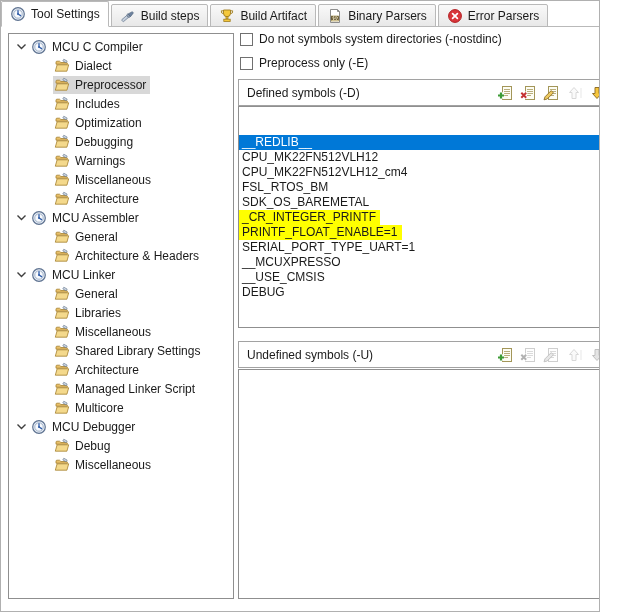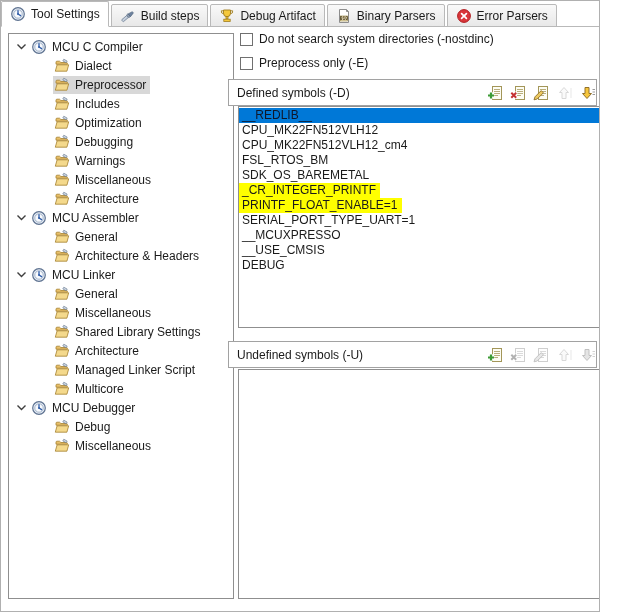--- a/index.html
+++ b/index.html
@@ -23,32 +23,32 @@
   .trow.child{padding-left:44px;}
   .chev{width:16px;height:16px;flex:none;}
   .chev svg,.ticon svg{width:16px;height:16px;display:block;}
   .pack{display:inline-flex;align-items:center;gap:5px;padding:1px 4px 1px 1px;}
   .trow.selected .pack{background:var(--tree-sel,#d8d8d8);}
   .ticon{width:16px;height:16px;flex:none;}
   
   .chk{position:absolute;left:239px;display:flex;align-items:center;gap:6px;font-size:12px;height:16px;cursor:default;}
   .cbox{width:13px;height:13px;border:1px solid #707070;background:#fff;flex:none;}
   
-  .ghead{position:absolute;left:227px;width:369px;height:27px;border:1px solid #a2a2a2;background:#fff;
+  .ghead{position:absolute;left:237px;width:369px;height:27px;border:1px solid #a2a2a2;background:#fff;
          display:flex;align-items:center;padding:0 0 0 8px;font-size:12px;}
   .gtitle{flex:1;}
   .tbtn{width:17px;height:16px;margin-left:6px;flex:none;cursor:default;}
   .tbtn svg{width:17px;height:16px;display:block;}
   .tbtn.disabled{filter:grayscale(1) opacity(.45);}
   
   .lbox{position:absolute;left:237px;width:369px;border:1px solid #8f8f8f;background:#fff;overflow:hidden;}
   #defined-list{top:105px;height:222px;padding-top:1px;}
   #undef-list{top:368px;height:230px;}
   .sym{height:15px;line-height:15px;font-size:12px;white-space:nowrap;padding-left:3px;}
-  .sym.selected{background:var(--sel-blue,#0078d7);color:#0f172a;}
+  .sym.selected{background:var(--sel-blue,#0078d7);color:#ffffff;margin-top:27px;}
   .sym.highlighted{padding-left:0;}
   .sym.highlighted .hl{background:var(--hl-yellow,#ffff00);display:inline-block;padding:0 4px 0 3px;}
 </style>
 </head>
 <body>
 
 <div class="window">
 
   <div class="tabbar">
     <div class="tab active">
@@ -70,21 +70,21 @@
         </svg>
       <span>Build steps</span>
     </div>
     <div class="tab">
       <svg viewBox="0 0 16 16">
           <path d="M4.5 2h7v3.2a3.5 3.5 0 01-7 0z" fill="#f5c83c" stroke="#a07d1d" stroke-width="0.9"></path>
           <path d="M4.5 2.8H2.3a2.6 2.6 0 002.5 3M11.5 2.8h2.2a2.6 2.6 0 01-2.5 3" fill="none" stroke="#a07d1d" stroke-width="0.9"></path>
           <rect x="7" y="8.5" width="2" height="2.5" fill="#f5c83c" stroke="#a07d1d" stroke-width="0.8"></rect>
           <rect x="4.8" y="11.2" width="6.4" height="2.3" fill="#f5c83c" stroke="#a07d1d" stroke-width="0.8"></rect>
         </svg>
-      <span>Debug Artifact</span>
+      <span>Build Artifact</span>
     </div>
     <div class="tab">
       <svg viewBox="0 0 16 16">
           <path d="M3.5 1.5h7l2 2v11h-9z" fill="#fff" stroke="#8d8d8d"></path>
           <path d="M10.5 1.5v2h2" fill="none" stroke="#8d8d8d"></path>
           <rect x="4.5" y="8" width="7" height="5" fill="#e9ddb8" stroke="#a3914f" stroke-width="0.7"></rect>
           <text x="8" y="12.2" font-size="4.6" text-anchor="middle" fill="#3c3115" font-family="'Liberation Mono',monospace" font-weight="bold">010</text>
         </svg>
       <span>Binary Parsers</span>
     </div>
@@ -286,20 +286,32 @@
       </div>
       <div class="trow child">
         <span class="pack">
           <span class="ticon">
             <svg viewBox="0 0 16 16">
               <path d="M2 6.2V4.1c0-.5.4-.9.9-.9h2.6l1.4 1.3h5.6c.5 0 .9.4.9.9v.8z" fill="#e9c06a" stroke="#a5802f" stroke-width="0.8"></path>
               <path d="M1.3 13.2l1.8-6.4h11.6l-1.8 6.4z" fill="#f4d98c" stroke="#a5802f" stroke-width="0.8"></path>
               <path d="M9.8 1.2l3.4 1.9-1 1.7-3.4-1.9z" fill="#cfd9e6" stroke="#5e7086" stroke-width="0.6"></path>
             </svg>
           </span>
+          <span class="tlabel">Libraries</span>
+        </span>
+      </div>
+      <div class="trow child">
+        <span class="pack">
+          <span class="ticon">
+            <svg viewBox="0 0 16 16">
+              <path d="M2 6.2V4.1c0-.5.4-.9.9-.9h2.6l1.4 1.3h5.6c.5 0 .9.4.9.9v.8z" fill="#e9c06a" stroke="#a5802f" stroke-width="0.8"></path>
+              <path d="M1.3 13.2l1.8-6.4h11.6l-1.8 6.4z" fill="#f4d98c" stroke="#a5802f" stroke-width="0.8"></path>
+              <path d="M9.8 1.2l3.4 1.9-1 1.7-3.4-1.9z" fill="#cfd9e6" stroke="#5e7086" stroke-width="0.6"></path>
+            </svg>
+          </span>
           <span class="tlabel">Miscellaneous</span>
         </span>
       </div>
       <div class="trow child">
         <span class="pack">
           <span class="ticon">
             <svg viewBox="0 0 16 16">
               <path d="M2 6.2V4.1c0-.5.4-.9.9-.9h2.6l1.4 1.3h5.6c.5 0 .9.4.9.9v.8z" fill="#e9c06a" stroke="#a5802f" stroke-width="0.8"></path>
               <path d="M1.3 13.2l1.8-6.4h11.6l-1.8 6.4z" fill="#f4d98c" stroke="#a5802f" stroke-width="0.8"></path>
               <path d="M9.8 1.2l3.4 1.9-1 1.7-3.4-1.9z" fill="#cfd9e6" stroke="#5e7086" stroke-width="0.6"></path>
@@ -383,21 +395,21 @@
               <path d="M9.8 1.2l3.4 1.9-1 1.7-3.4-1.9z" fill="#cfd9e6" stroke="#5e7086" stroke-width="0.6"></path>
             </svg>
           </span>
           <span class="tlabel">Miscellaneous</span>
         </span>
       </div>
     </div>
 
   <label class="chk" style="top:30px">
     <span class="cbox"></span>
-    <span>Do not search system directories (-nostdinc)</span>
+    <span>Do not symbols system directories (-nostdinc)</span>
   </label>
   <label class="chk" style="top:54px">
     <span class="cbox"></span>
     <span>Preprocess only (-E)</span>
   </label>
 
   <div class="ghead" style="top:78px">
     <span class="gtitle">Defined symbols (-D)</span>
     <span class="tb" id="defined-toolbar" style="display:inline-flex">
         <span class="tbtn">

